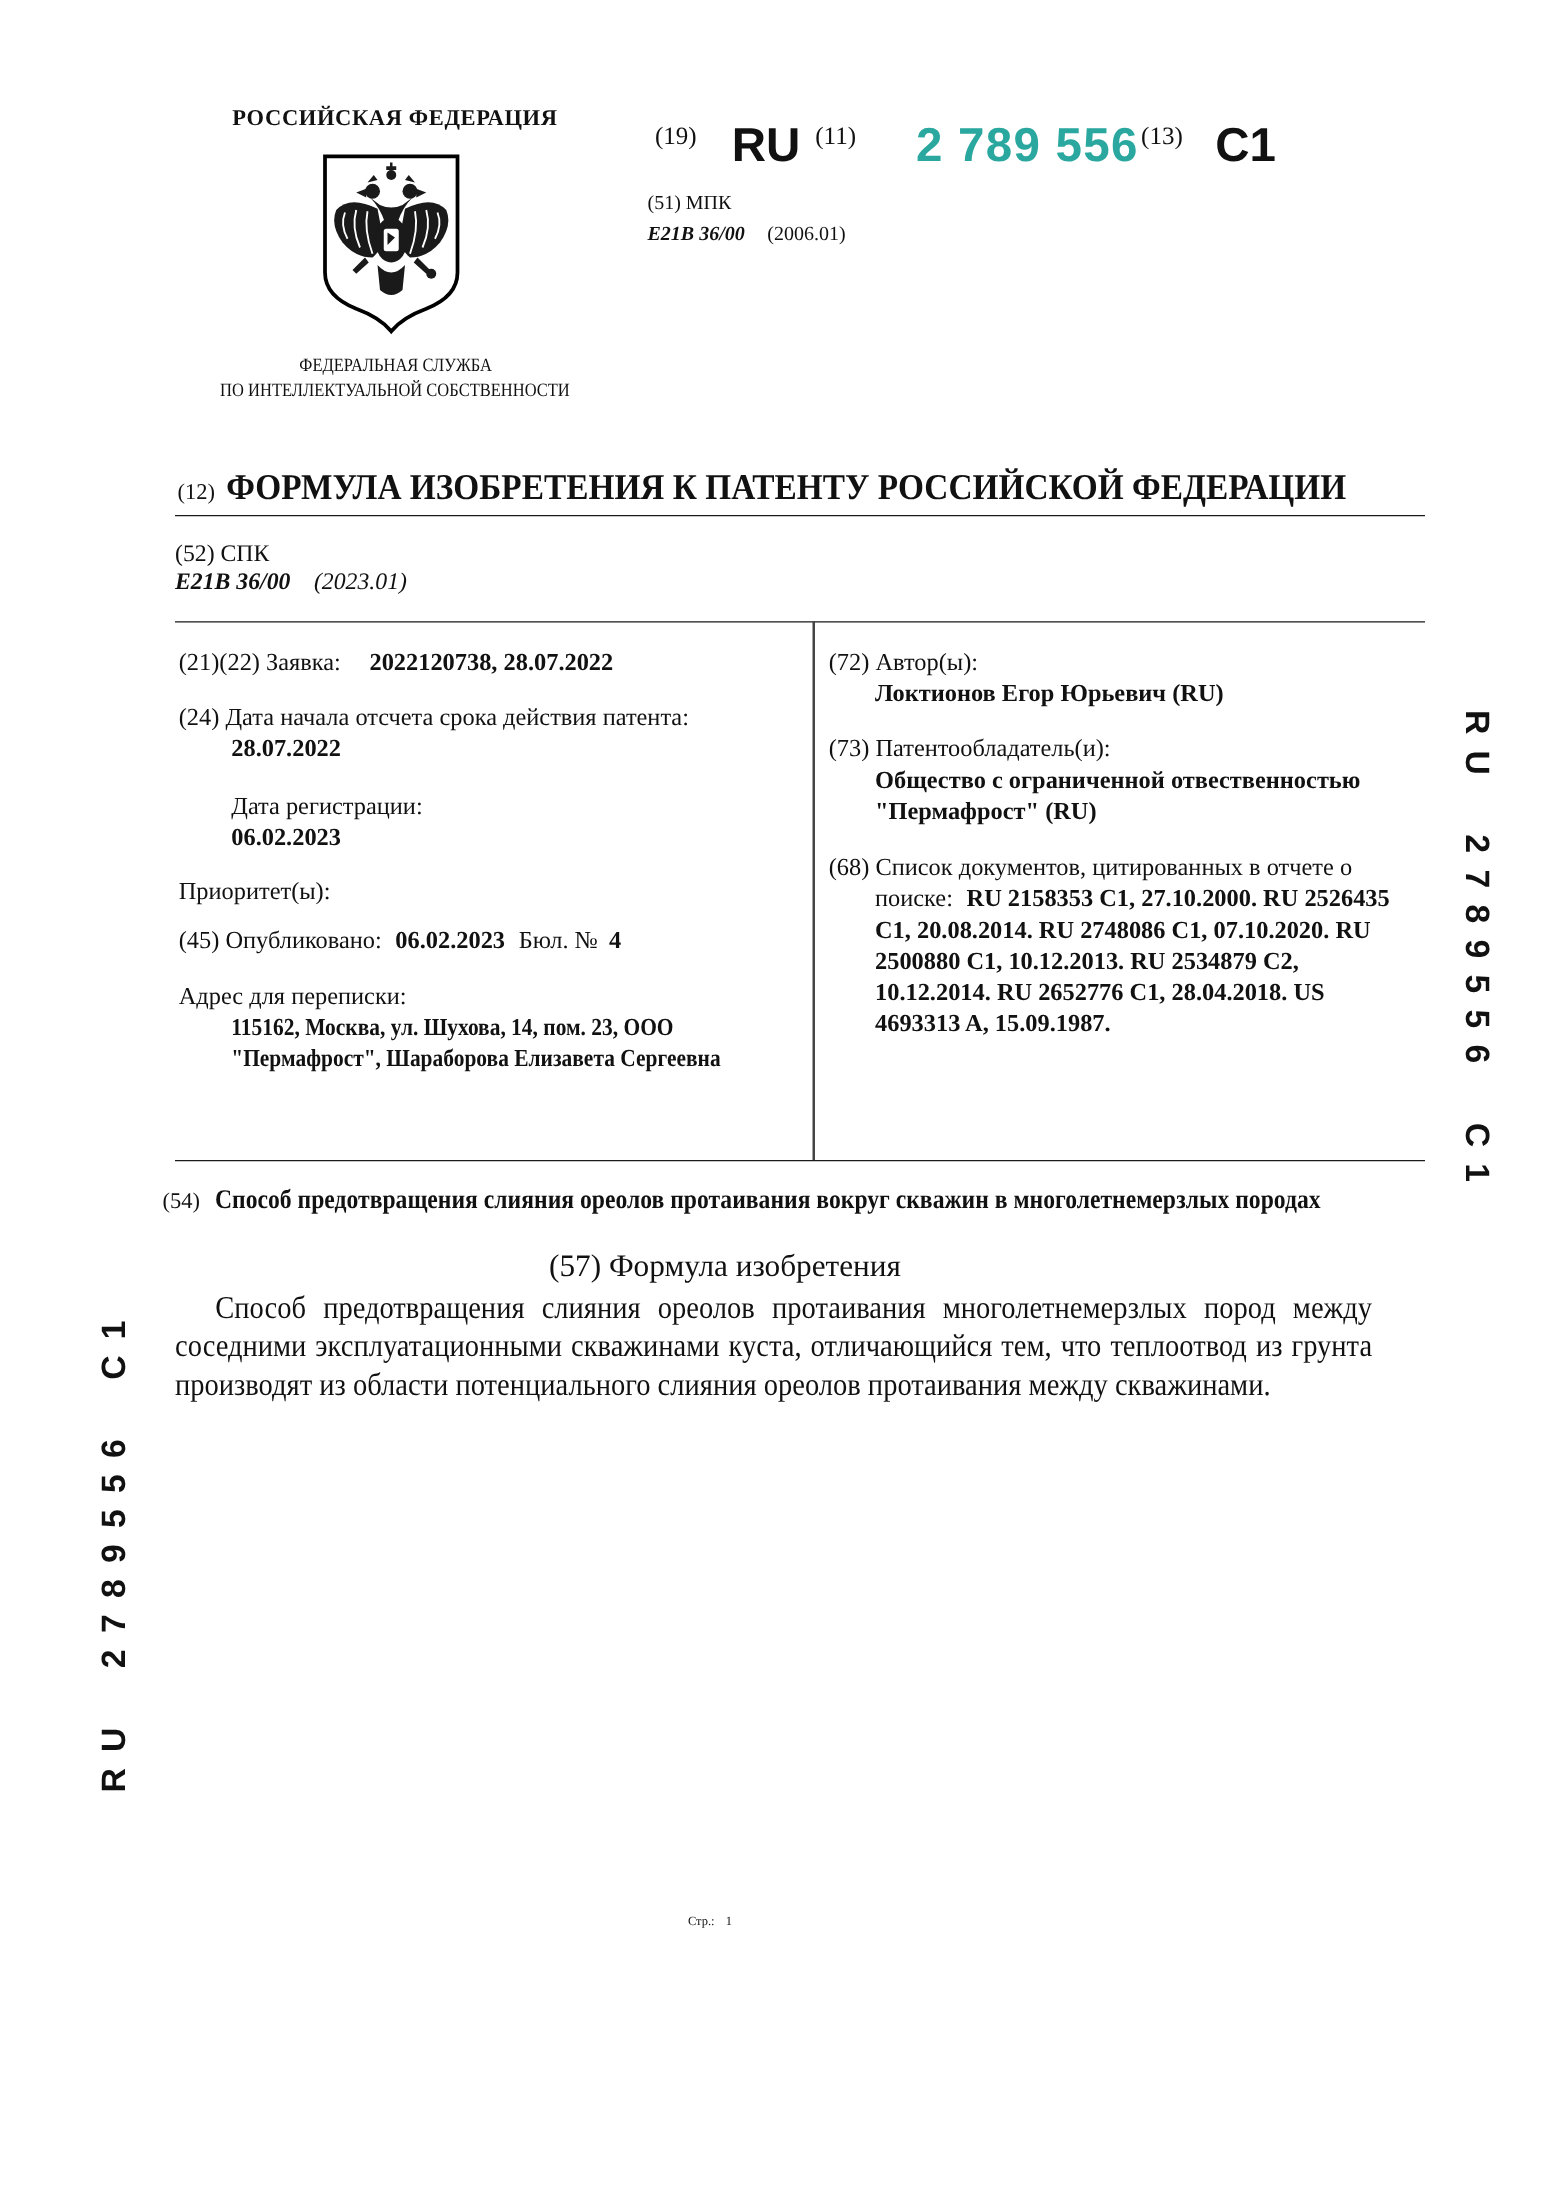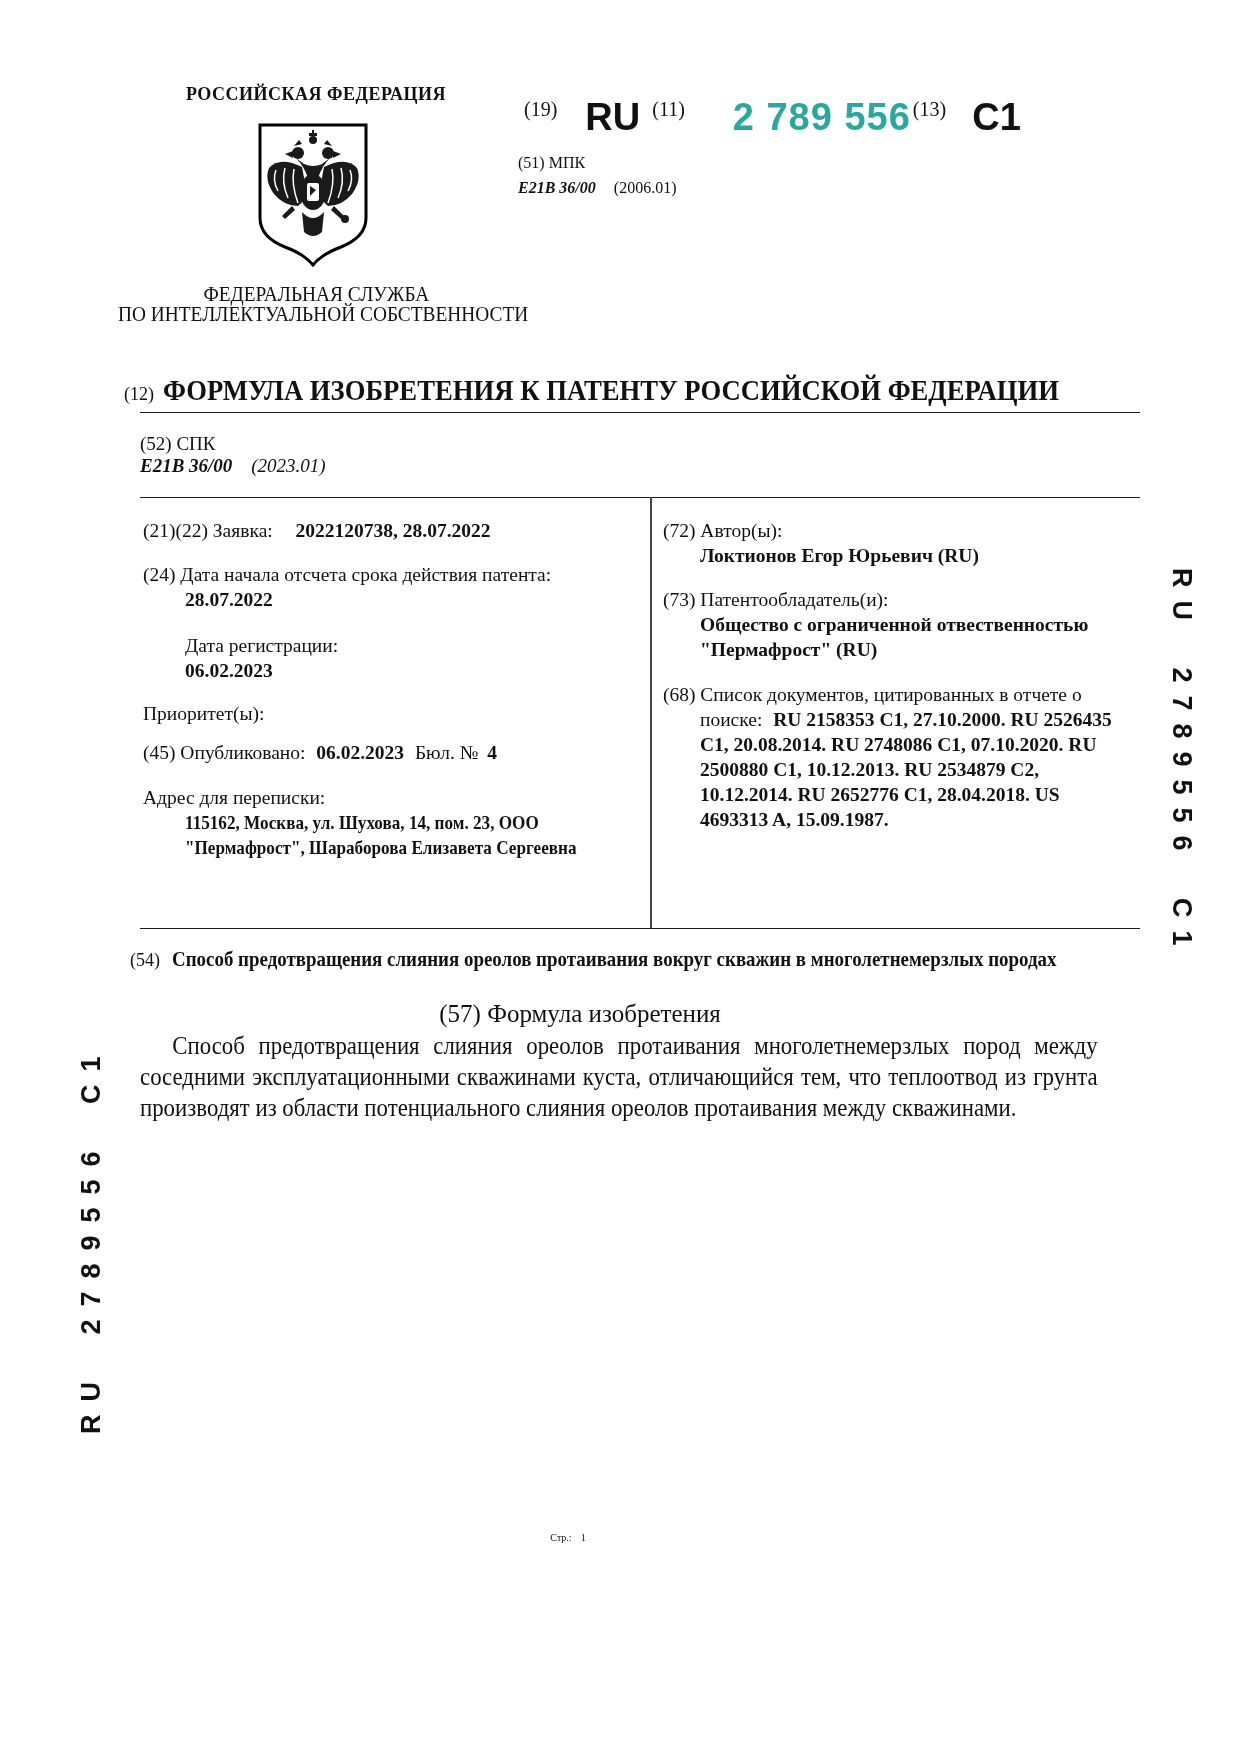--- a/index.html
+++ b/index.html
@@ -4,33 +4,33 @@
 <style>
   html,body{margin:0;padding:0;background:#fff;}
   .page{position:relative;width:1241px;height:1754px;background:#fff;overflow:hidden;
         font-family:"Liberation Serif","DejaVu Serif",serif;color:#111;}
   .abs{position:absolute;}
   .b{font-weight:bold;}
   .i{font-style:italic;}
 
   .country{left:140px;top:84px;width:352px;text-align:center;font-weight:bold;font-size:18px;letter-spacing:.5px;}
   .emblem{left:252px;top:120px;}
-  .agency{left:90px;top:284px;width:452px;text-align:center;font-size:22px;line-height:19.5px;}
+  .agency{left:90px;top:284px;width:452px;text-align:center;font-size:15px;line-height:19.5px;}
   .agency .cl{display:inline-block;transform:scaleX(.88);transform-origin:50% 50%;white-space:nowrap;}
 
   .publine{left:518px;top:96px;display:flex;align-items:flex-start;white-space:nowrap;}
   .code{font-size:20px;margin-top:2px;}
   .bigtxt{font-size:38px;line-height:42px;font-weight:bold;font-family:"Liberation Sans","DejaVu Sans",sans-serif;}
   .pubnum{letter-spacing:1px;}
   .ml6{margin-left:6px}.ml12{margin-left:12px}.ml14{margin-left:26px}.ml28{margin-left:28px}.ml48{margin-left:48px}.ml2{margin-left:2px}
 
   .mpk{left:518px;top:150px;font-size:16px;line-height:25px;}
   .ipc-class{font-weight:bold;font-style:italic;}
 
-  .title12{left:124px;top:374px;display:flex;align-items:baseline;white-space:nowrap;}
+  .title12{left:142px;top:374px;display:flex;align-items:baseline;white-space:nowrap;}
   .t12num{font-size:18px;margin-right:9px;}
   .t12txt{font-size:29px;font-weight:bold;display:inline-block;transform:scaleX(.92);transform-origin:0 100%;letter-spacing:0;}
 
   .rule{position:absolute;left:140px;width:1000px;border-top:1.6px solid #1a1a1a;height:0;}
   .rule1{top:412px}.rule2{top:497px}.rule3{top:928px}
   .vdiv{position:absolute;left:650px;top:497px;width:1.5px;height:431px;background:#444;}
 
   .spk{left:140px;top:433px;font-size:19px;line-height:22px;}
 
   .col{font-size:19.5px;line-height:25px;}

